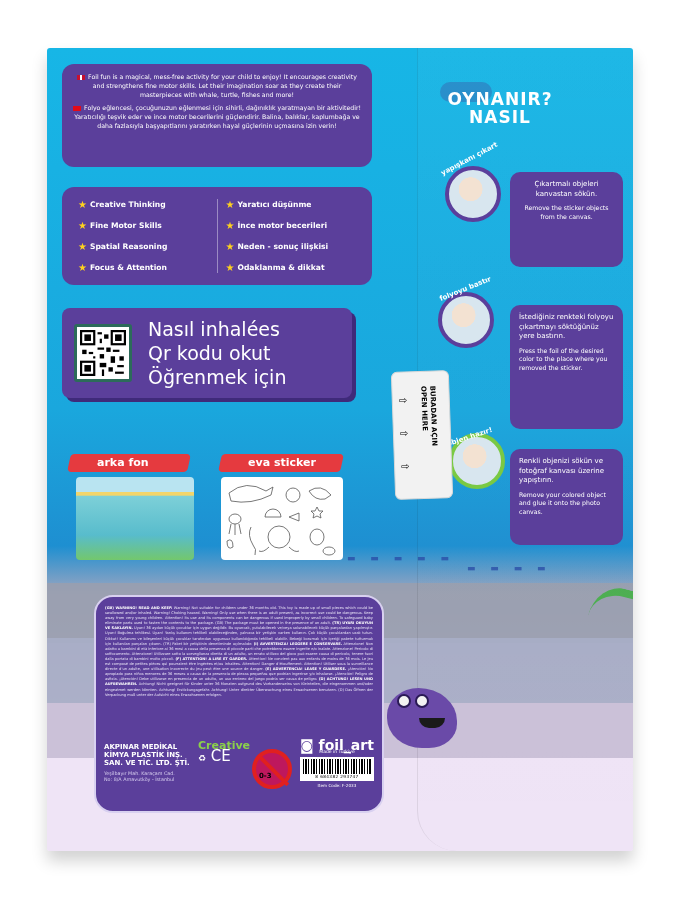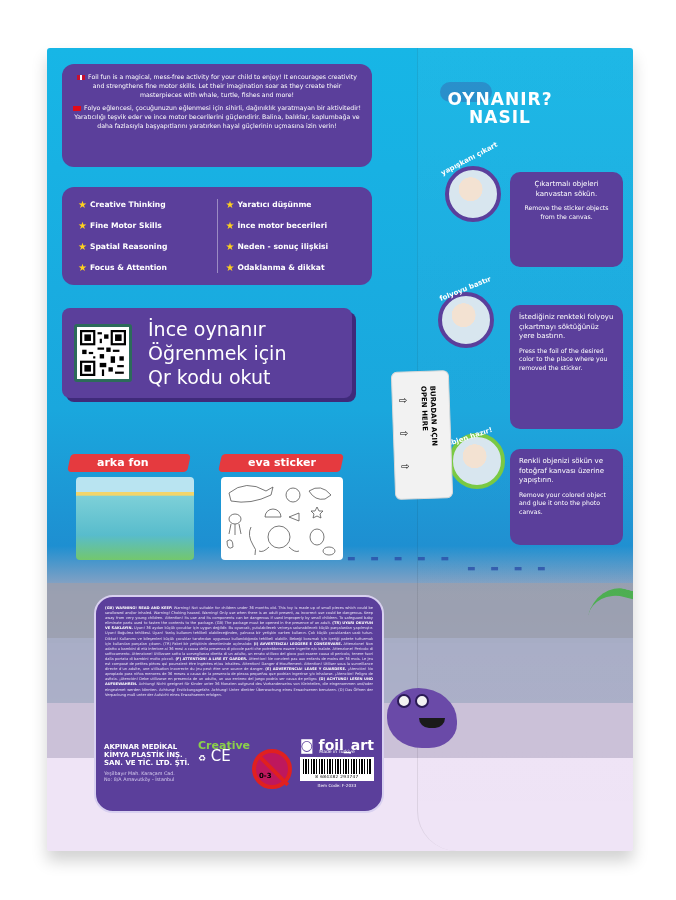--- a/index.html
+++ b/index.html
@@ -185,23 +185,23 @@
             <rect x="9" y="15" width="3" height="2"></rect>
           <rect x="13" y="17" width="2" height="2"></rect>
             <rect x="17" y="16" width="3" height="1"></rect>
             <rect x="16" y="19" width="4" height="1"></rect>
           <rect x="10" y="18" width="1" height="3"></rect>
             <rect x="6" y="12" width="1" height="1"></rect>
         </g>
       </svg>
     </div>
     <div class="qr-text">
-      <div>İnce oynanır</div>
+      <div>Nasıl inhalées</div>
+      <div>Qr kodu okut</div>
       <div>Öğrenmek için</div>
-      <div>Qr kodu okut</div>
     </div>
   </div>
 
   <div class="tag tag-bg"><span>arka fon</span></div>
   <div class="tag tag-st"><span>eva sticker</span></div>
   <div class="thumb thumb-bg"></div>
   <div class="thumb thumb-st">
     <svg viewBox="0 0 122 83" width="122" height="83">
       <g fill="none" stroke="#555" stroke-width="0.8">
         <path d="M8 16 Q25 2 45 14 L52 10 L50 18 Q30 28 10 24 Z"></path>

